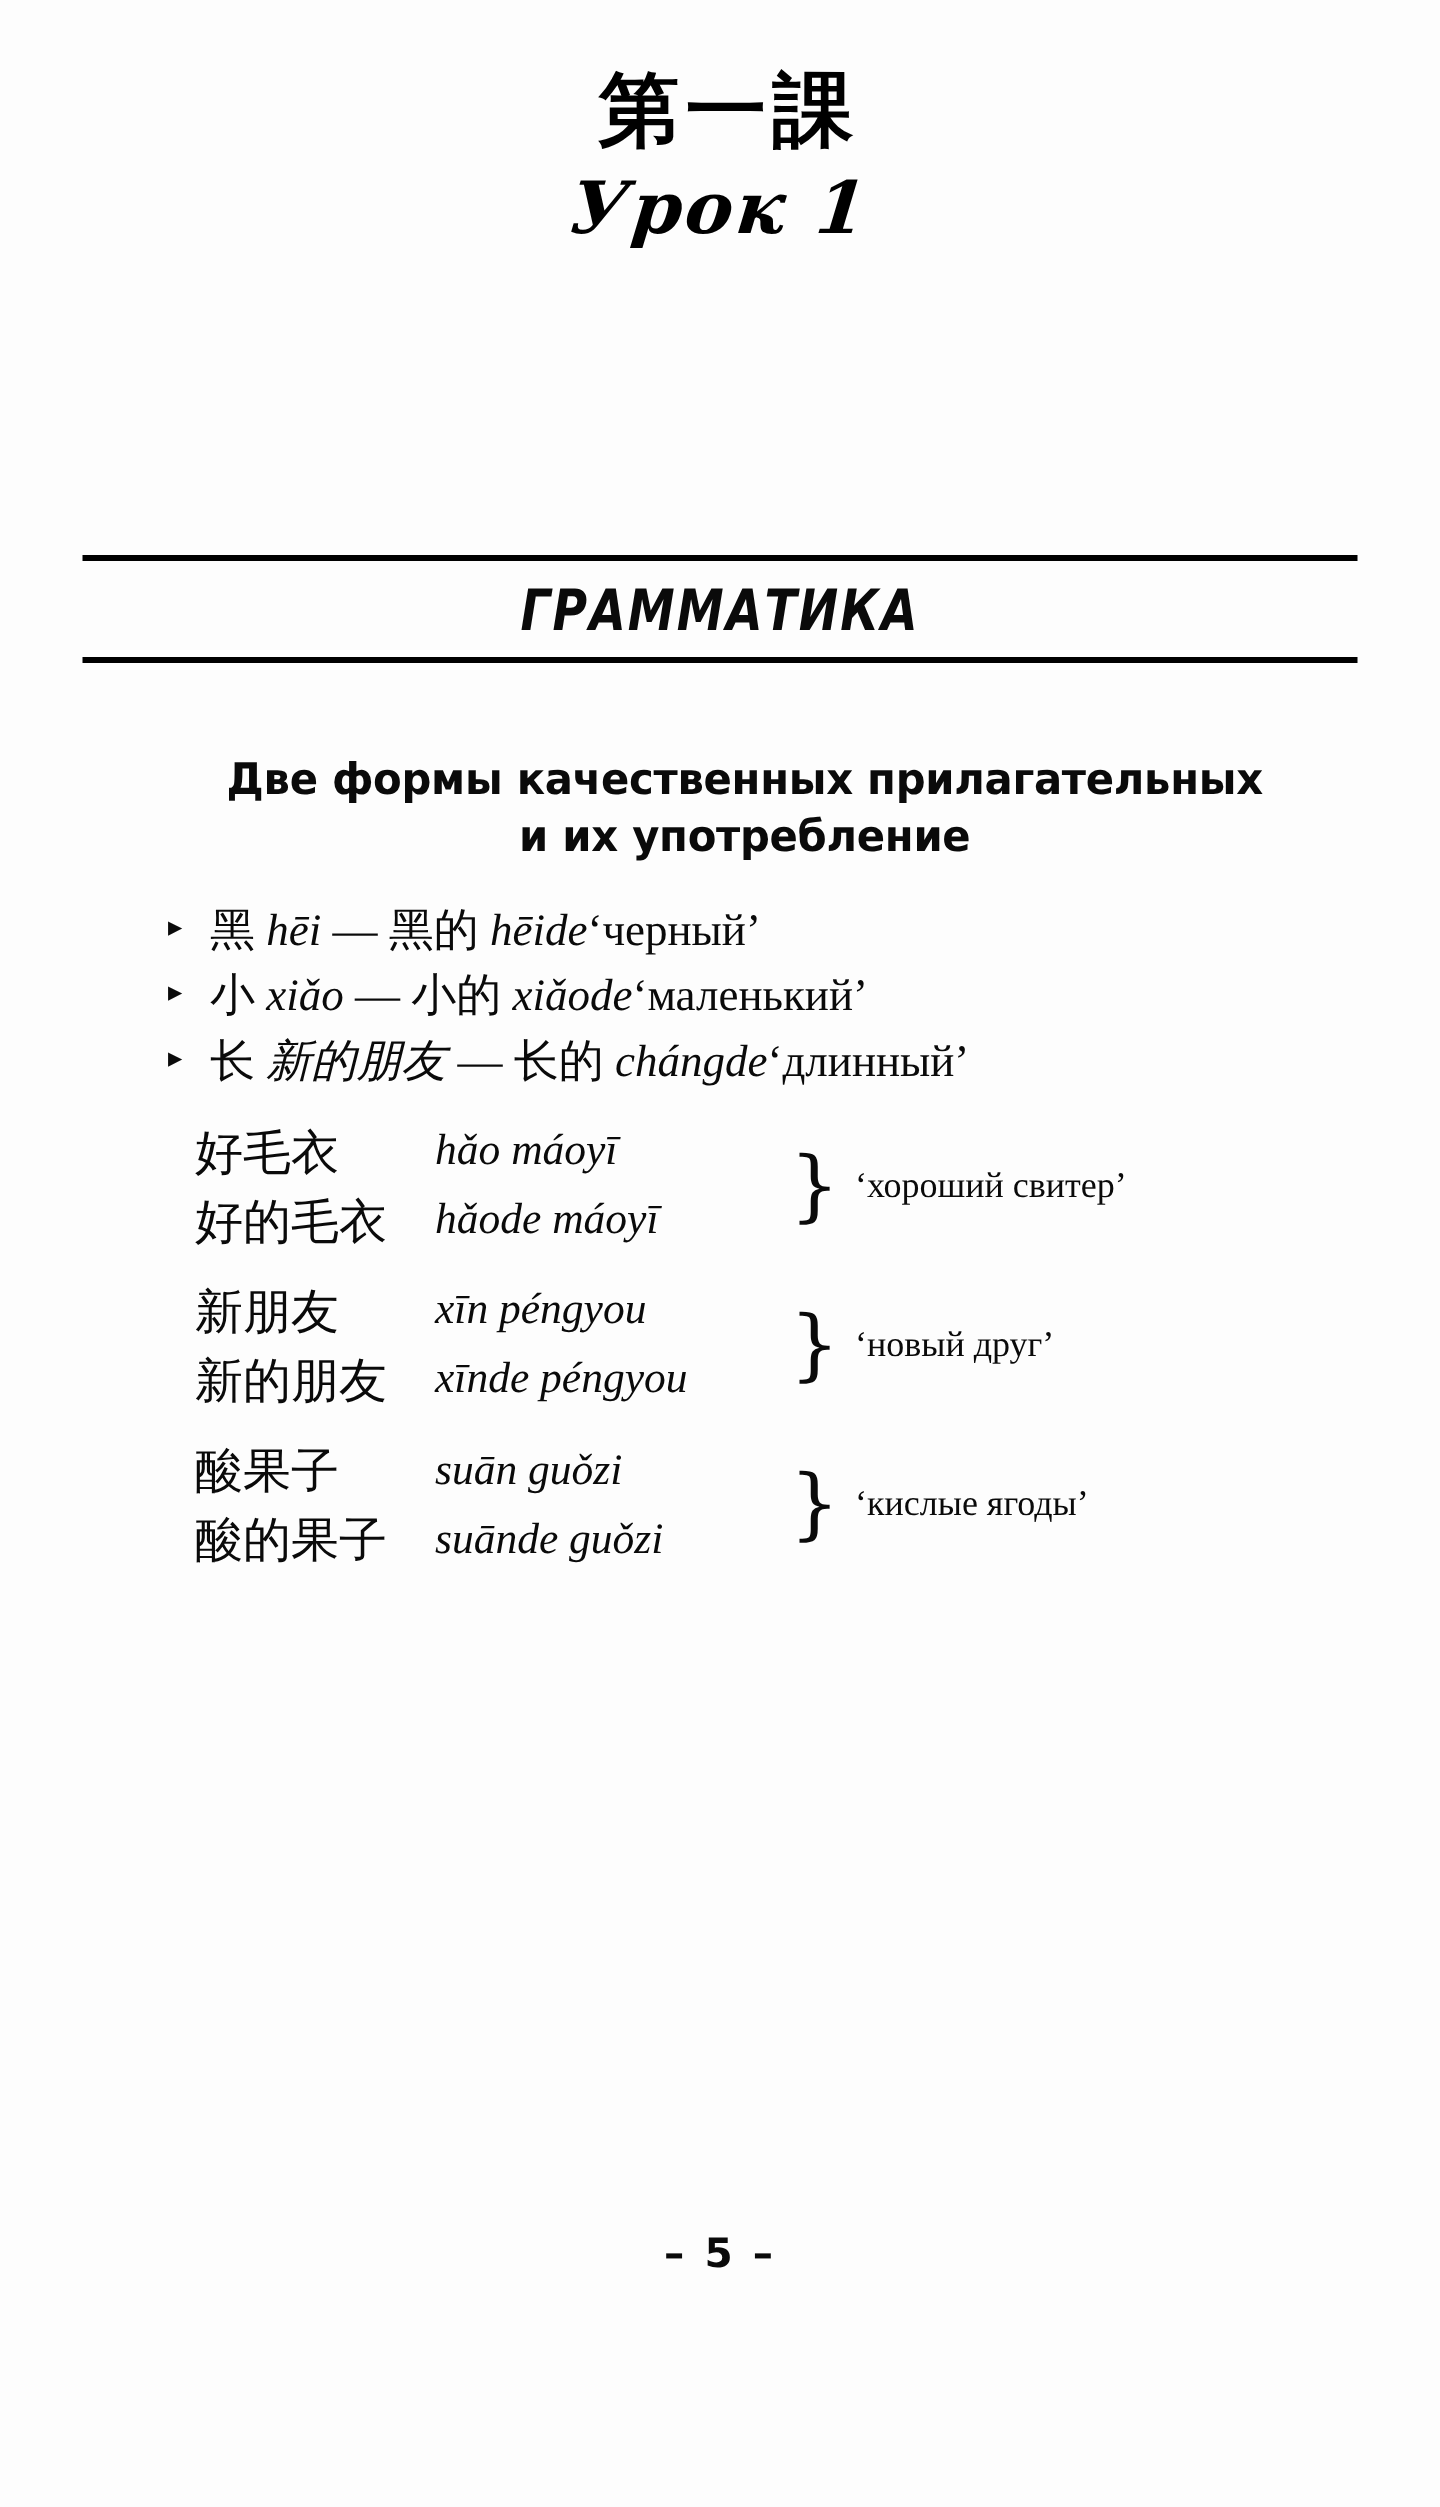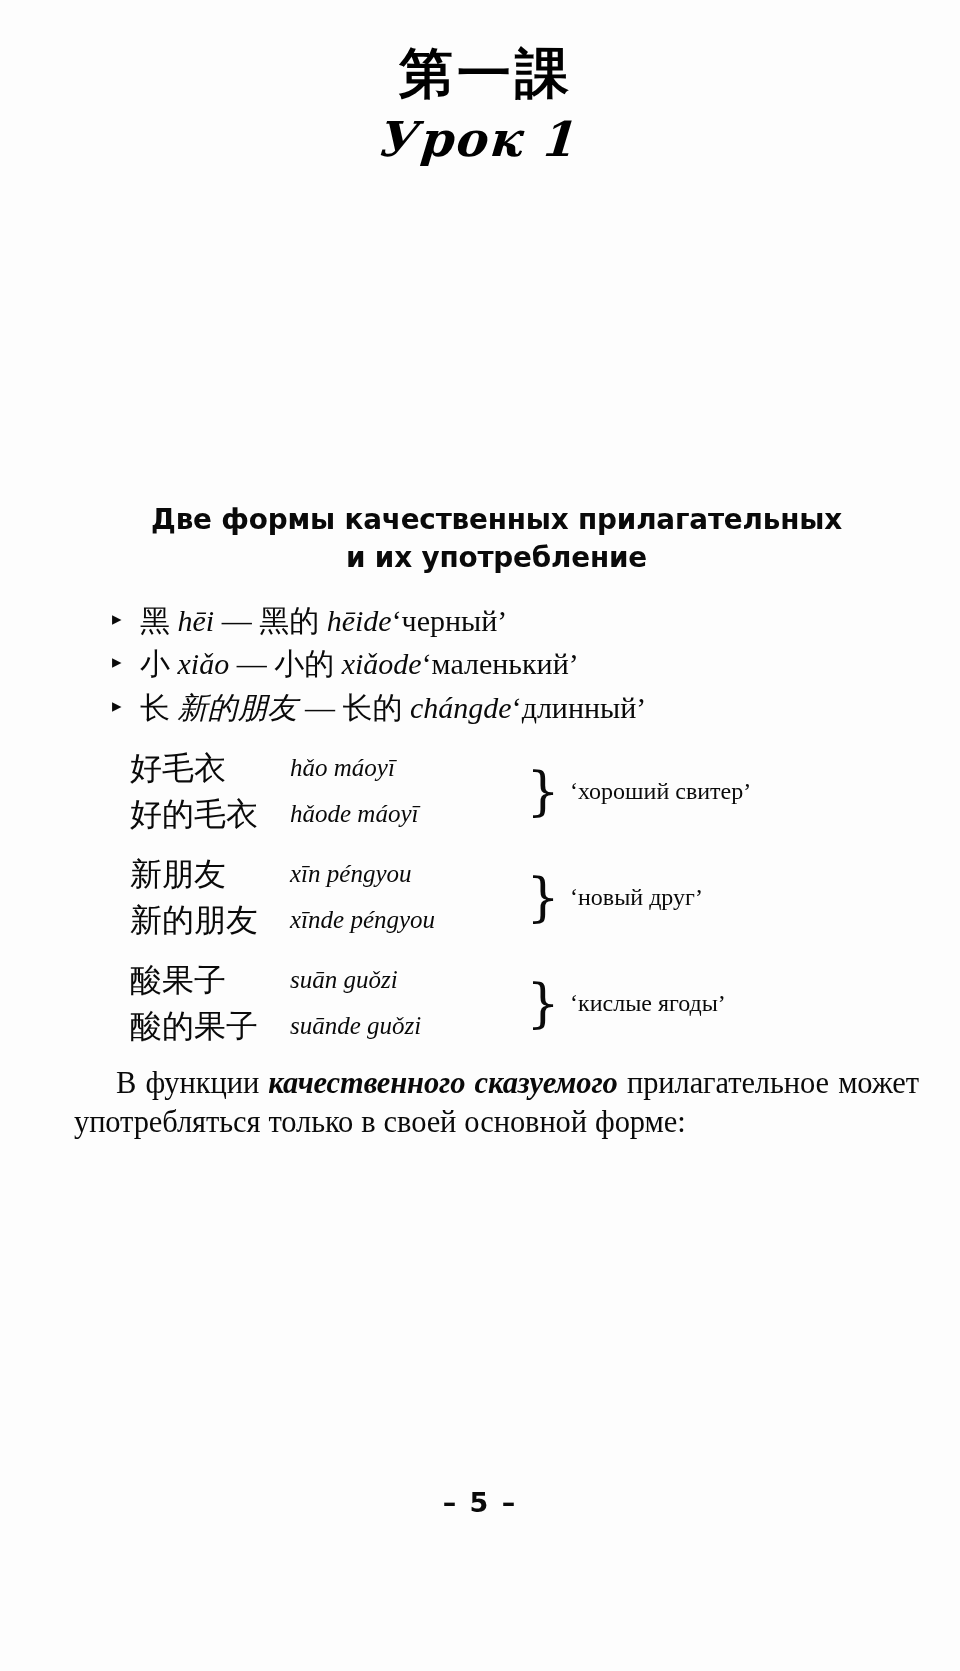--- a/index.html
+++ b/index.html
@@ -148,21 +148,21 @@
   }
   td.c-han {
     font-family: "DejaVu Serif", "Liberation Serif", serif;
     font-size: 32px;
     line-height: 1.44;
     padding-right: 26px;
     min-width: 160px;
   }
   td.c-py {
     font-style: italic;
-    font-size: 25px;
+    font-size: 29px;
     line-height: 1.44;
     padding-right: 18px;
     min-width: 226px;
   }
   td.c-brace {
     font-size: 52px;
     line-height: 0.9;
     font-weight: 400;
     text-align: center;
     width: 54px;
@@ -191,20 +191,25 @@
 </head>
 <body>
 
 <div class="page">
 
   <div class="title-block">
     <div class="title-cn">第一課</div>
     <div class="title-ru">Урок 1</div>
   </div>
 
+  <div class="section-banner">
+    <div class="rule"></div>
+    <div class="section-title">ГРАММАТИКА</div>
+    <div class="rule bottom"></div>
+  </div>
 
   <div class="content">
 
     <h2 class="subheading">
       <span>Две формы качественных прилагательных</span><br>
       <span>и их употребление</span>
     </h2>
 
 
     <ul class="examples">
@@ -256,19 +261,18 @@
           <td class="c-brace" rowspan="2">}</td>
           <td class="c-gloss" rowspan="2">‘кислые ягоды’</td>
         </tr>
         <tr>
           <td class="c-han">酸的果子</td>
           <td class="c-py">suānde guǒzi</td>
         </tr>
       </tbody>
     </table>
 
-    <p class="para"><span>В функции </span><span class="bi">качественного сказуемого</span><span> прилагательное может употребляться только в своей основной форме:</span></p>
 
   </div>
 
   <div class="page-number">– 5 –</div>
 
 </div>
 
 </body></html>

